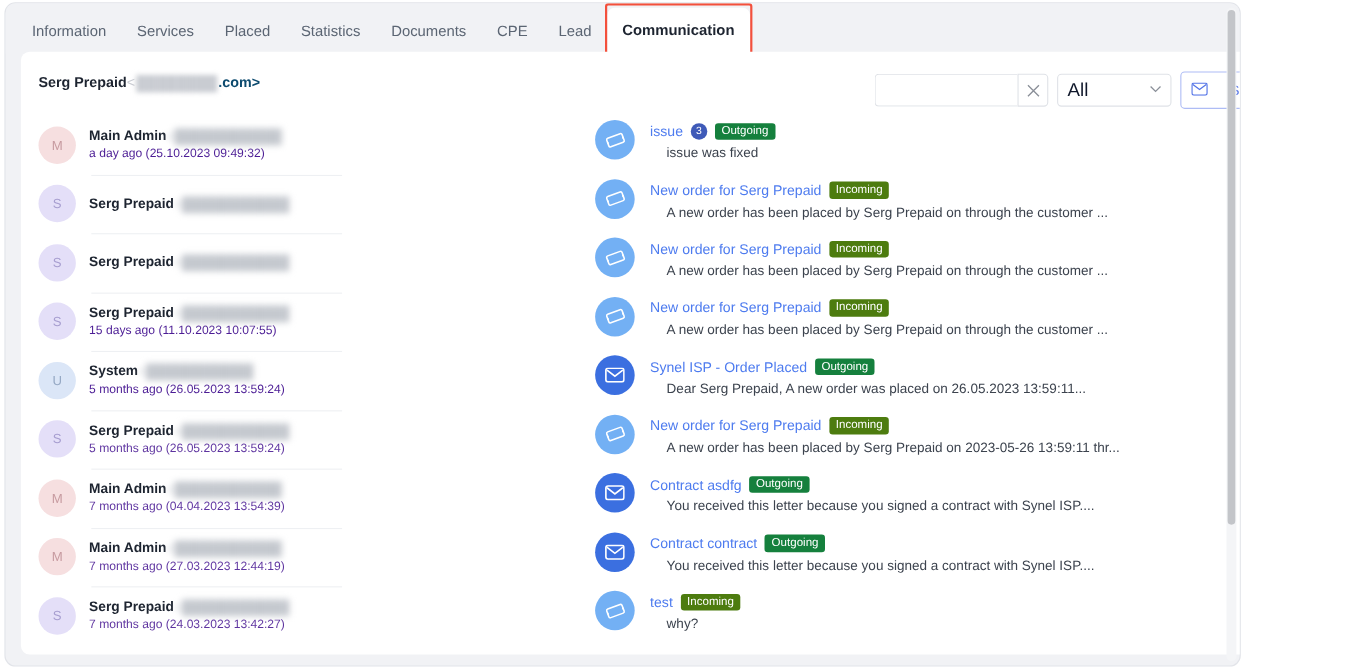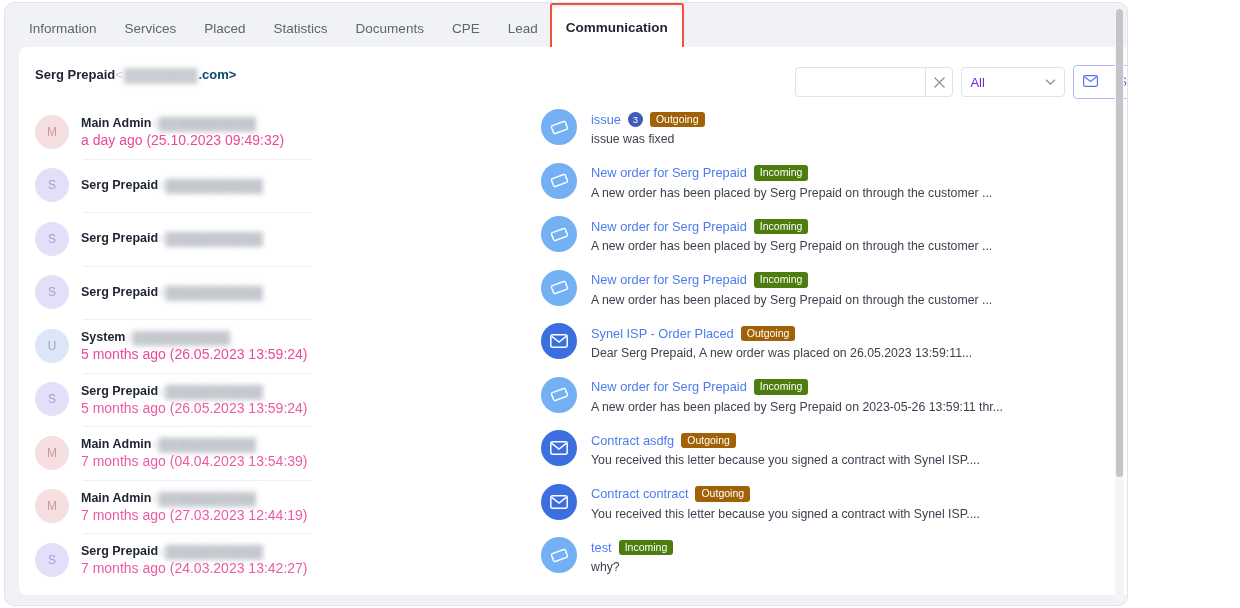--- a/index.html
+++ b/index.html
@@ -130,21 +130,21 @@
   .selectwrap {
     position: relative;
     width: 104px; height: 30px;
     border: 1px solid #dfe2e7;
     border-radius: 4px;
     background: #fff;
     display: flex; align-items: center;
     padding: 0 8px;
     cursor: pointer;
   }
-  .selectwrap .val { font-size: 13px; color: #6d28d9; }
+  .selectwrap .val { font-size: 17px; color: #0f172a; }
   .selectwrap .chev {
     position: absolute; right: 8px; top: 50%;
     transform: translateY(-55%);
     color: #8b9099;
   }
   .sendbtn {
     height: 30px;
     border: 1px solid #aebcf5;
     border-radius: 4px;
     background: #fff;
@@ -197,22 +197,22 @@
     white-space: nowrap;
   }
   .sname .blur {
     font-weight: normal;
     color: #c4c8ce;
     filter: blur(2.8px);
     display: inline-block;
     vertical-align: middle;
   }
   .sdate {
-    font-size: 14px;
-    color: #ec4899;
+    font-size: 11px;
+    color: #4c1d95;
     line-height: 16px;
     white-space: nowrap;
   }
   .srow.faded .sdate { filter: blur(0.55px); opacity: .9; }
 
   
   .mrow {
     display: flex;
     align-items: flex-start;
     height: 53.5px;
@@ -250,28 +250,29 @@
     padding: 0 4px;
   }
   .badge {
     font-size: 10.5px;
     color: #fff;
     border-radius: 3px;
     padding: 2px 6px 2.5px;
     line-height: 11px;
     white-space: nowrap;
   }
-  .badge.outgoing { background: #a16207; }
+  .badge.outgoing { background: #15803d; }
   .badge.incoming { background: #4d7c0f; }
   .mprev {
     font-size: 12.3px;
     color: #3c434e;
     line-height: 17px;
     margin-top: 3px;
     white-space: nowrap;
+    margin-left: 15px;
   }
 
   
   .scrolltrack {
     position: absolute;
     right: 3px; top: 4px;
     width: 9px; bottom: 4px;
     background: #f4f5f7;
     border-radius: 5px;
   }
@@ -356,20 +357,21 @@
           <div class="srow">
             <div class="avatar" style="background: rgb(228, 223, 248); color: rgb(167, 158, 208);">S</div>
             <div class="smeta">
               <div class="sname"><span>Serg Prepaid</span><span class="blur">&lt;███████████</span></div>
             </div>
           </div>
           <div class="srow">
             <div class="avatar" style="background: rgb(228, 223, 248); color: rgb(167, 158, 208);">S</div>
             <div class="smeta">
               <div class="sname"><span>Serg Prepaid</span><span class="blur">&lt;███████████</span></div>
+              <div class="sdate">15 days ago (11.10.2023 10:07:55)</div>
             </div>
           </div>
           <div class="srow">
             <div class="avatar" style="background: rgb(219, 230, 247); color: rgb(150, 169, 197);">U</div>
             <div class="smeta">
               <div class="sname"><span>System</span><span class="blur">&lt;███████████</span></div>
               <div class="sdate">5 months ago (26.05.2023 13:59:24)</div>
             </div>
           </div>
           <div class="srow faded">

